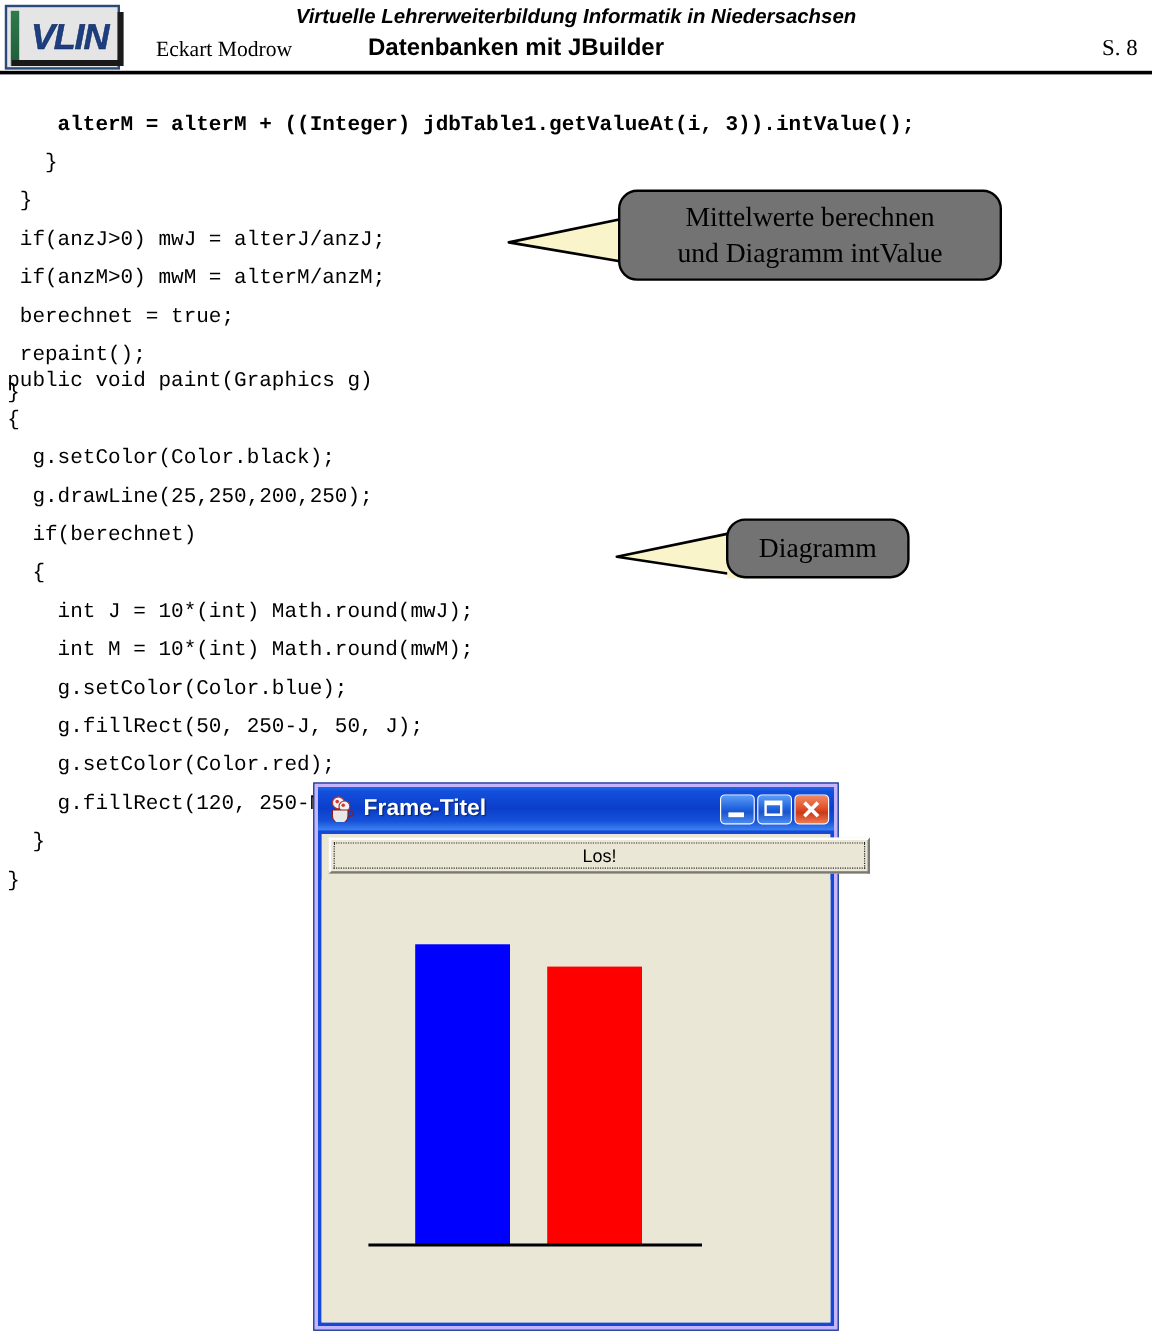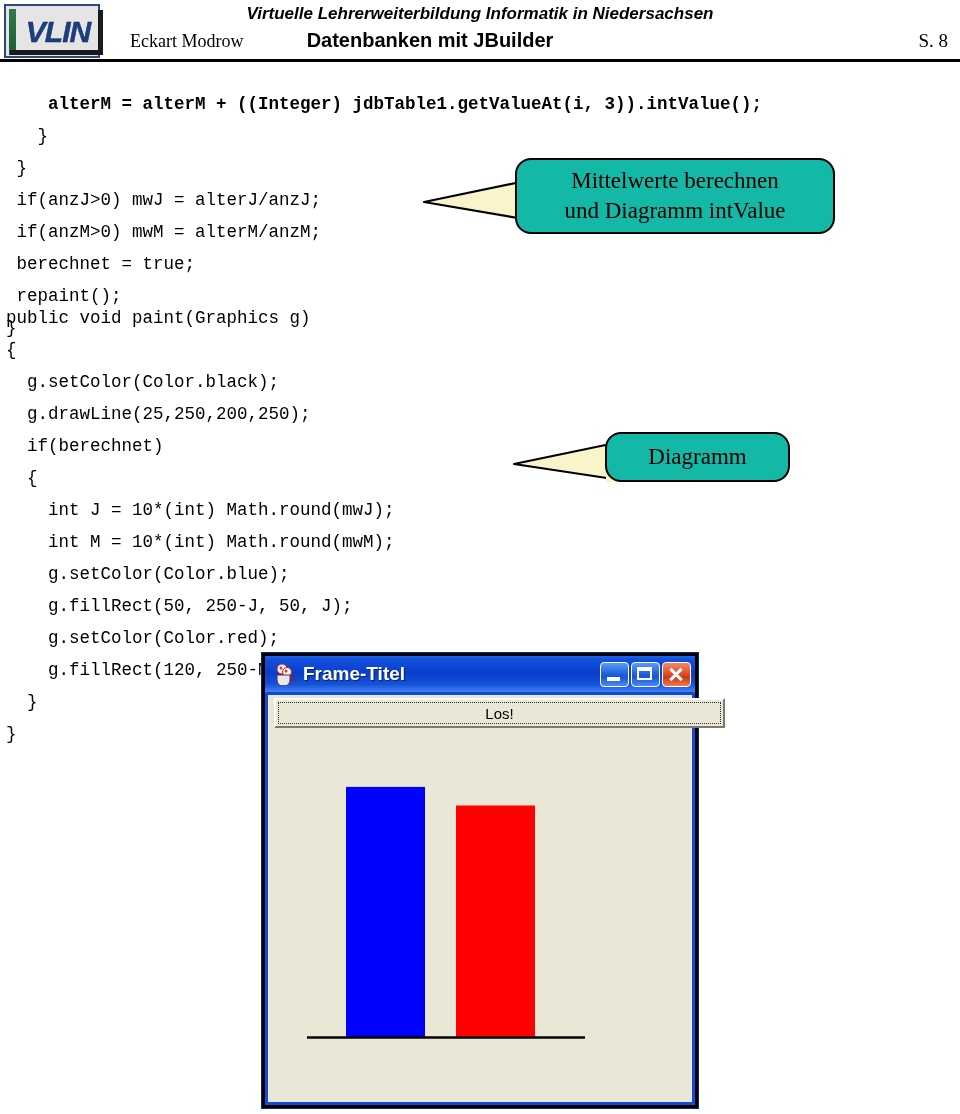--- a/index.html
+++ b/index.html
@@ -117,21 +117,21 @@
     white-space: pre;
   }
   #code-block-1 { left: 6px; top: 88px; }
   #code-block-2 { left: 6px; top: 302px; }
   .code .b { font-weight: bold; }
 
   
   .callout-wrap { position: absolute; }
   .callout-box {
     position: absolute;
-    background: #14b8a6;
+    background: #737373;
     border: 2.2px solid #000;
     border-radius: 16px;
     box-sizing: border-box;
     font-family: "Liberation Serif", serif;
     color: #000;
     display: flex;
     align-items: center;
     justify-content: center;
     flex-direction: column;
     text-align: center;
@@ -141,32 +141,32 @@
   #callout1-box {
     left: 95px; top: 0;
     width: 320px; height: 76px;
     font-size: 23px;
     line-height: 30px;
   }
   #callout1 { left: 420px; top: 158px; width: 420px; height: 86px; }
 
   #callout2-box {
     left: 95px; top: 0;
-    width: 185px; height: 50px;
+    width: 153px; height: 50px;
     font-size: 23px;
   }
   #callout2 { left: 510px; top: 432px; width: 290px; height: 60px; }
 
   
   #frame {
     position: absolute;
     left: 261px; top: 652px;
     width: 438px; height: 457px;
     box-sizing: border-box;
-    background: #000000;
+    background: #c4b5fd;
     border: 1px solid #062c88;
     padding: 3px;
   }
   #frame-inner {
     position: relative;
     width: 100%; height: 100%;
     background: #1348d8;
     box-sizing: border-box;
   }
   #titlebar {

